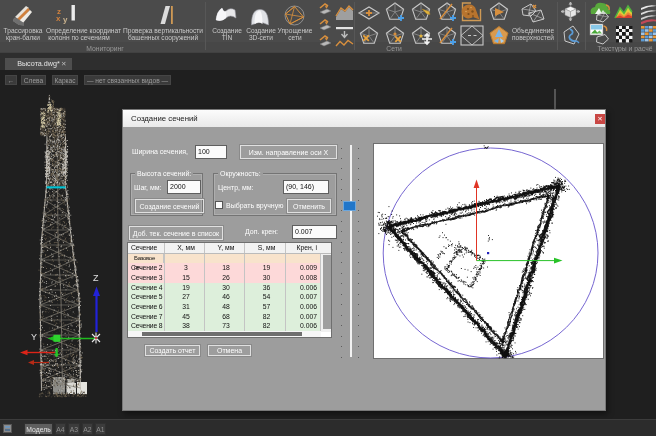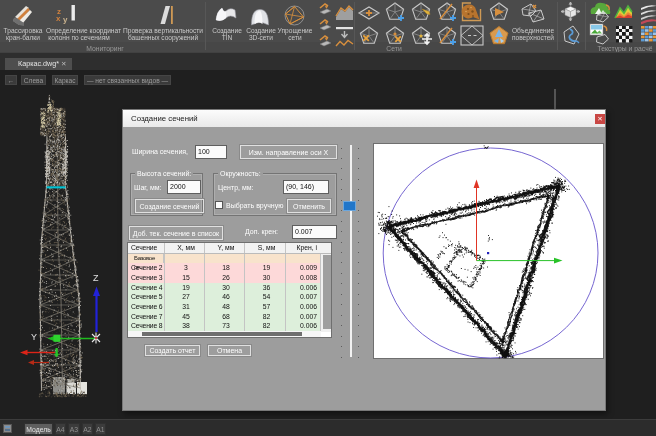--- a/index.html
+++ b/index.html
@@ -312,21 +312,21 @@
 поверхностей</div>
 <div class="glab" style="left:45px">Мониторинг</div>
 <div class="glab" style="left:334px">Сети</div>
 <div class="glab" style="left:575px;width:100px">Текстуры и расчё</div>
 <div class="rsep" style="left:205px"></div>
 <div class="rsep" style="left:354px"></div>
 <div class="rsep" style="left:557px"></div>
 <div class="rsep" style="left:585px"></div>
 </div>
 <div class="abs" id="tabstrip"></div>
-<div class="abs" id="doctab">Каркас.dwg*</div>
+<div class="abs" id="doctab">Высота.dwg*</div>
 <div class="abs" style="left:61px;top:60px;width:8px;height:8px;color:#bbb;font-size:6.5px;line-height:8px">✕</div>
 <div class="abs" id="vp">
       <svg width="656" height="349" style="position:absolute;left:0;top:0">
 <g transform="translate(0,-70)">
 <rect x="53" y="377" width="12" height="17" fill="#8d8d89"></rect>
 <rect x="66.5" y="383" width="9.5" height="11" fill="#d9d9d4"></rect>
 <rect x="77" y="382" width="10" height="12" fill="#e4e4df"></rect>
 <rect x="67.5" y="379" width="7" height="4" fill="#b8b8b2"></rect>
 <line x1="47.0" y1="134.0" x2="46.5" y2="186.0" stroke="#c6c2ba" stroke-width="0.9"></line>
           <line x1="65.5" y1="134.0" x2="65.5" y2="186.0" stroke="#c6c2ba" stroke-width="0.9"></line>

